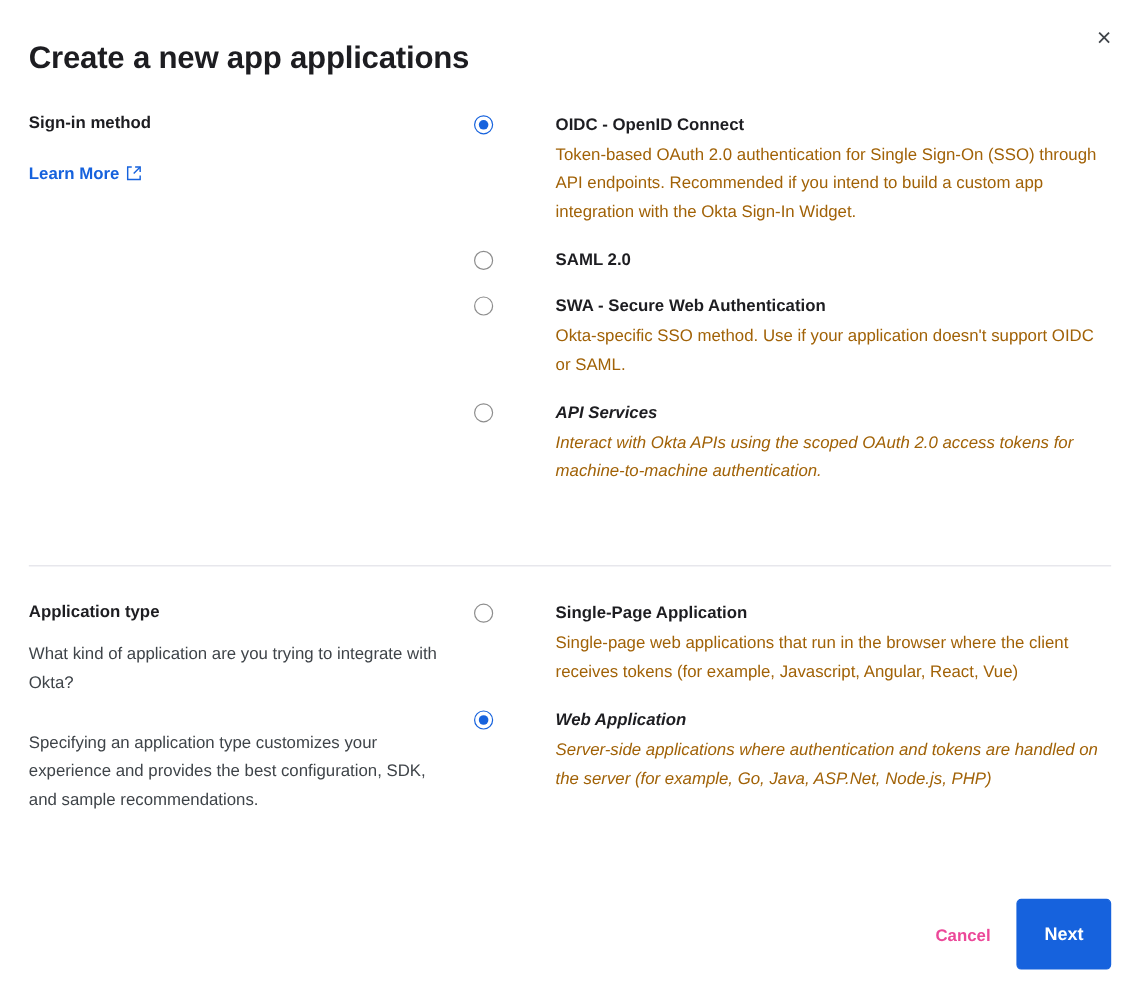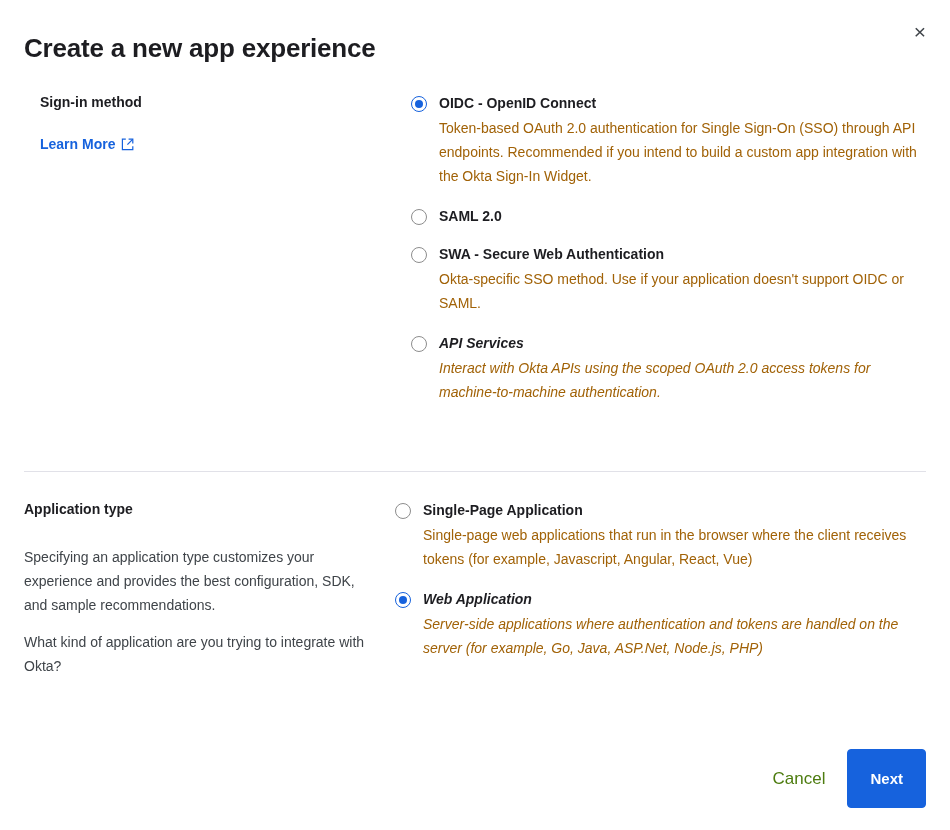--- a/index.html
+++ b/index.html
@@ -47,21 +47,21 @@
     color: #1d1d21;
     margin: 0;
   }
   .section {
     display: flex;
     padding: 0 24px;
   }
   #signin-section {
     position: absolute;
     top: 92px;
-    left: 16px;
+    left: 0;
     right: 0;
   }
   #apptype-section {
     position: absolute;
     top: 499px;
     left: 0;
     right: 0;
   }
   .divider {
     position: absolute;
@@ -106,20 +106,21 @@
     margin: 13px 0 0 0;
     max-width: 350px;
   }
   .left-para.second { margin-top: 26px; }
 
   .option {
     display: flex;
     align-items: flex-start;
     margin-bottom: 18px;
     cursor: pointer;
+    gap: 40px;
   }
   .option:last-child { margin-bottom: 0; font-style: italic; }
   .radio {
     flex: 0 0 16px;
     width: 16px;
     height: 16px;
     border-radius: 50%;
     border: 1px solid #8d8d8d;
     background: #ffffff;
     margin-top: 3px;
@@ -161,23 +162,23 @@
     position: absolute;
     right: 24px;
     bottom: 22px;
     display: flex;
     align-items: center;
     gap: 18px;
   }
   .btn-cancel {
     background: transparent;
     border: none;
-    color: #4d7c0f;
-    font-size: 17px;
-    font-weight: normal;
+    color: #ec4899;
+    font-size: 14px;
+    font-weight: bold;
     cursor: pointer;
     padding: 8px 4px;
     font-family: "Liberation Sans", sans-serif;
   }
   .btn-next {
     background: #1662dd;
     border: 1px solid #1662dd;
     color: #ffffff;
     font-size: 15px;
     font-weight: bold;
@@ -187,21 +188,21 @@
     font-family: "Liberation Sans", sans-serif;
   }
 </style>
 </head>
 <body>
 
 <div class="dialog">
 
   <button class="close-btn">×</button>
 
-  <h1 class="title">Create a new app experience</h1>
+  <h1 class="title">Create a new app applications</h1>
 
   <div class="section" id="signin-section">
     <div class="col-left">
       <div class="section-label">Sign-in method</div>
       <a class="learn-more" href="#">
         <span>Learn More</span>
         <span>
           <svg width="13" height="13" viewBox="0 0 13 13" fill="none" xmlns="http://www.w3.org/2000/svg">
             <path d="M4.8 1.2H1.4v10.4h10.4V8.2" stroke="#1662dd" stroke-width="1.2" fill="none"></path>
             <path d="M7.6 1.2h4.2v4.2" stroke="#1662dd" stroke-width="1.2" fill="none"></path>
@@ -244,22 +245,22 @@
       </div>
 
     </div>
   </div>
 
   <div class="divider"></div>
 
   <div class="section" id="apptype-section">
     <div class="col-left">
       <div class="section-label">Application type</div>
+      <p class="left-para">What kind of application are you trying to integrate with Okta?</p>
       <p class="left-para second">Specifying an application type customizes your experience and provides the best configuration, SDK, and sample recommendations.</p>
-      <p class="left-para">What kind of application are you trying to integrate with Okta?</p>
     </div>
     <div class="col-right">
 
       <div class="option">
         <span class="radio"></span>
         <div class="option-body">
           <div class="option-title">Single-Page Application</div>
           <div class="option-desc">Single-page web applications that run in the browser where the client receives tokens (for example, Javascript, Angular, React, Vue)</div>
         </div>
       </div>

